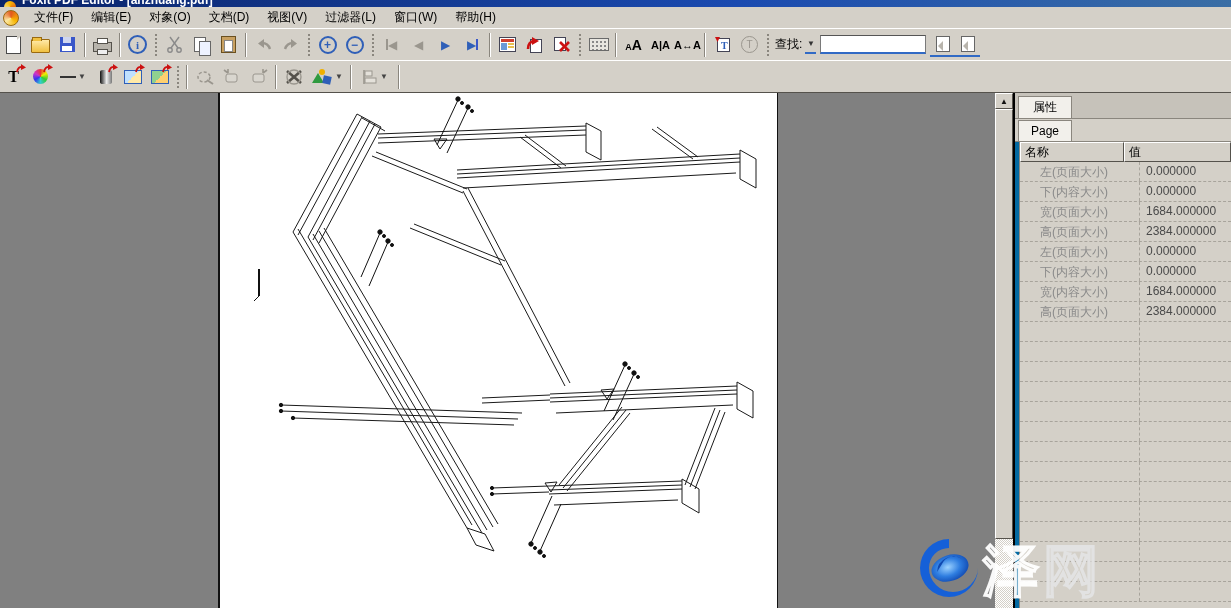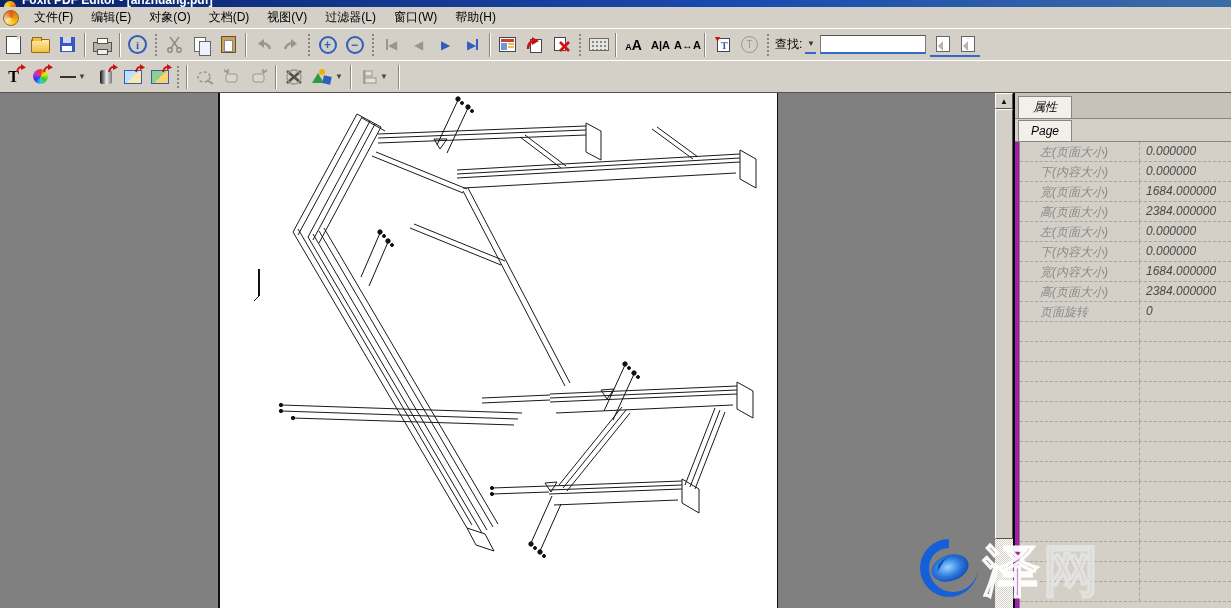--- a/index.html
+++ b/index.html
@@ -59,21 +59,21 @@
   
   .canvas{position:absolute;left:0;top:93px;width:995px;height:515px;background:#808080;overflow:hidden;}
   .page{position:absolute;left:218px;top:0;width:557px;height:515px;background:#fff;border-left:2px solid #111;border-right:1px solid #111;}
 
   
   .vscroll{position:absolute;left:995px;top:93px;width:18px;height:515px;background:repeating-conic-gradient(#fff 0% 25%,#d4d0c8 0% 50%) 0 0/2px 2px;}
   .vs-up{position:absolute;left:0;top:0;width:18px;height:16px;background:#d4d0c8;border:1px solid;border-color:#fff #55524c #55524c #fff;box-sizing:border-box;display:flex;align-items:center;justify-content:center;font-size:8px;color:#111;}
   .vs-thumb{position:absolute;left:0;top:16px;width:18px;height:430px;background:#d4d0c8;border:1px solid;border-color:#fff #55524c #55524c #fff;box-sizing:border-box;}
 
   
-  .panel{position:absolute;left:1013px;top:93px;width:218px;height:515px;background:#a21caf;border-left:2px solid #000;box-sizing:border-box;font-style:italic;}
+  .panel{position:absolute;left:1013px;top:93px;width:218px;height:515px;background:#0369a1;border-left:2px solid #000;box-sizing:border-box;}
   .panel-head{position:relative;height:25px;background:#c6c2ba;border-bottom:1px solid #8a867e;}
   .panel-tab1{position:absolute;left:3px;top:3px;height:21px;padding:0 14px;background:#f2f0eb;border:1px solid #8a867e;border-bottom:none;display:flex;align-items:center;font-size:12px;}
   .panel-subhead{position:relative;height:22px;background:#d4d0c8;border-bottom:1px solid #8a867e;}
   .panel-tab2{position:absolute;left:3px;top:1px;height:20px;padding:0 12px;background:#f2f0eb;border:1px solid #8a867e;border-bottom:none;display:flex;align-items:center;font-size:12px;text-align:center;}
   .prop-table{position:absolute;left:4px;top:49px;right:0;bottom:0;background:#d4d0c8;border-left:1px solid #8a867e;overflow:hidden;}
   .prop-hrow{display:flex;height:20px;}
   .prop-hcell{box-sizing:border-box;height:20px;line-height:18px;padding:0 4px;background:#d4d0c8;border:1px solid;border-color:#fff #55524c #55524c #fff;font-size:12px;}
   .hc-name{width:104px;} .hc-val{flex:1;}
   .prop-row{display:flex;height:20px;box-sizing:border-box;border-bottom:1px dashed #a8a49c;}
   .cell-name{box-sizing:border-box;width:104px;padding:2px 4px 0;color:#8a8a8a;border-right:1px dashed #a8a49c;overflow:hidden;white-space:nowrap;margin-left:16px;}
@@ -453,20 +453,24 @@
   </div>
 
   <div class="panel">
     <div class="panel-head">
       <div class="panel-tab1">属性</div>
     </div>
     <div class="panel-subhead">
       <div class="panel-tab2">Page</div>
     </div>
     <div class="prop-table">
+      <div class="prop-hrow">
+        <div class="prop-hcell hc-name">名称</div>
+        <div class="prop-hcell hc-val">值</div>
+      </div>
       <div class="prop-row">
         <div class="cell-name">左(页面大小)</div>
         <div class="cell-val">0.000000</div>
       </div>
       <div class="prop-row">
         <div class="cell-name">下(内容大小)</div>
         <div class="cell-val">0.000000</div>
       </div>
       <div class="prop-row">
         <div class="cell-name">宽(页面大小)</div>
@@ -484,24 +488,20 @@
         <div class="cell-name">下(内容大小)</div>
         <div class="cell-val">0.000000</div>
       </div>
       <div class="prop-row">
         <div class="cell-name">宽(内容大小)</div>
         <div class="cell-val">1684.000000</div>
       </div>
       <div class="prop-row">
         <div class="cell-name">高(页面大小)</div>
         <div class="cell-val">2384.000000</div>
-      </div>
-      <div class="prop-row">
-        <div class="cell-name">页面旋转</div>
-        <div class="cell-val">0</div>
       </div>
       <div>
           <div class="prop-row">
             <div class="cell-name"></div>
             <div class="cell-val"></div>
           </div>
           <div class="prop-row">
             <div class="cell-name"></div>
             <div class="cell-val"></div>
           </div>

